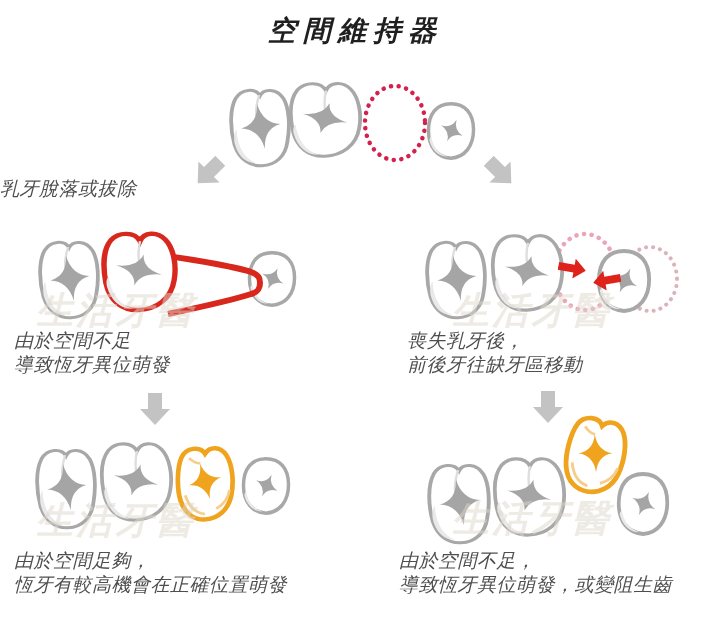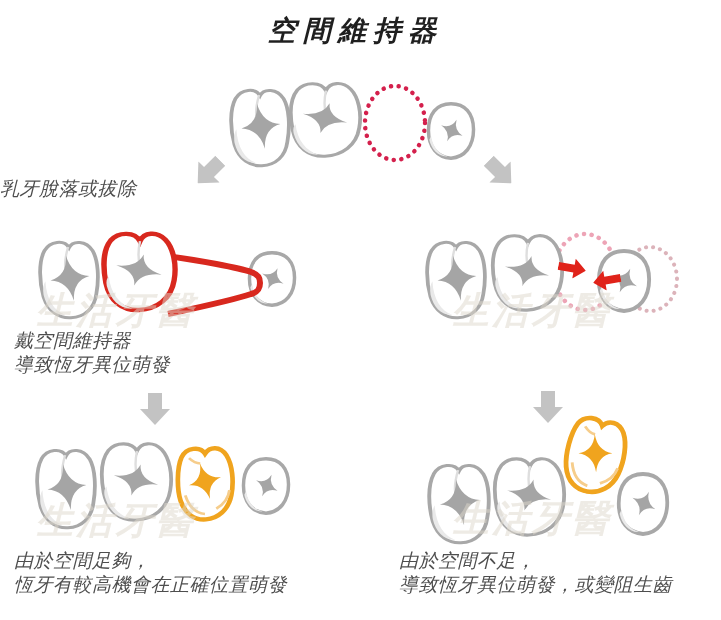--- a/index.html
+++ b/index.html
@@ -82,33 +82,37 @@
     <use href="#flowArrow" x="8" y="7" width="30" height="32" transform="rotate(-45 23 23)"></use>
   </svg>
 
   <svg class="abs" style="left:28px;top:226px" width="272" height="102" viewBox="0 0 272 102">
     <use href="#molarA" x="8" y="12" width="66" height="82" stroke="#a8a8a8" stroke-width="4"></use>
     <use href="#premolar" x="218" y="24" width="52" height="58" stroke="#a8a8a8" stroke-width="4"></use>
     <path d="M138,30 C170,34 212,42 223,46 C231,49 232,52 232,57 C232,63 230,66 223,68 C206,74 168,82 140,88" fill="none" stroke="#d8281e" stroke-width="6" stroke-linejoin="round"></path>
     <use href="#molarB" x="72" y="4" width="78" height="84" stroke="#d8281e" stroke-width="5.5"></use>
   </svg>
   <div class="caption" style="top:329px;left:14px;width:300px">
-    <div>戴空間維持器</div>
+    <div>由於空間不足</div>
     <div>導致恆牙異位萌發</div>
   </div>
 
   <svg class="abs" style="left:413px;top:226px" width="292" height="104" viewBox="0 0 292 104">
     <ellipse cx="237" cy="53" rx="27" ry="32" fill="none" stroke="#dcb3ba" stroke-width="4" stroke-dasharray="0.1 7" stroke-linecap="round"></ellipse>
     <ellipse cx="172" cy="46" rx="31" ry="38" fill="none" stroke="#eda4b6" stroke-width="4.5" stroke-dasharray="0.1 7.6" stroke-linecap="round"></ellipse>
     <use href="#molarA" x="10" y="12" width="66" height="82" stroke="#a8a8a8" stroke-width="4"></use>
     <use href="#molarB" x="76" y="6" width="76" height="82" stroke="#a8a8a8" stroke-width="4"></use>
     <use href="#premolar" x="182" y="22" width="58" height="66" stroke="#a8a8a8" stroke-width="4"></use>
     <use href="#redArrow" x="0" y="0" width="28" height="20" transform="translate(147,30) rotate(10)"></use>
     <use href="#redArrow" x="0" y="0" width="28" height="20" transform="translate(206,42) scale(-1,1) rotate(10)"></use>
   </svg>
+  <div class="caption" style="top:329px;left:407px;width:300px">
+    <div>喪失乳牙後，</div>
+    <div>前後牙往缺牙區移動</div>
+  </div>
 
   <svg class="abs" style="left:133px;top:388px" width="44" height="42" viewBox="0 0 44 42">
     <use href="#flowArrow" x="7" y="5" width="30" height="32"></use>
   </svg>
   <svg class="abs" style="left:526px;top:386px" width="44" height="42" viewBox="0 0 44 42">
     <use href="#flowArrow" x="7" y="5" width="30" height="32"></use>
   </svg>
 
   <svg class="abs" style="left:28px;top:436px" width="272" height="102" viewBox="0 0 272 102">
     <use href="#molarA" x="5" y="10" width="66" height="84" stroke="#a8a8a8" stroke-width="4"></use>

